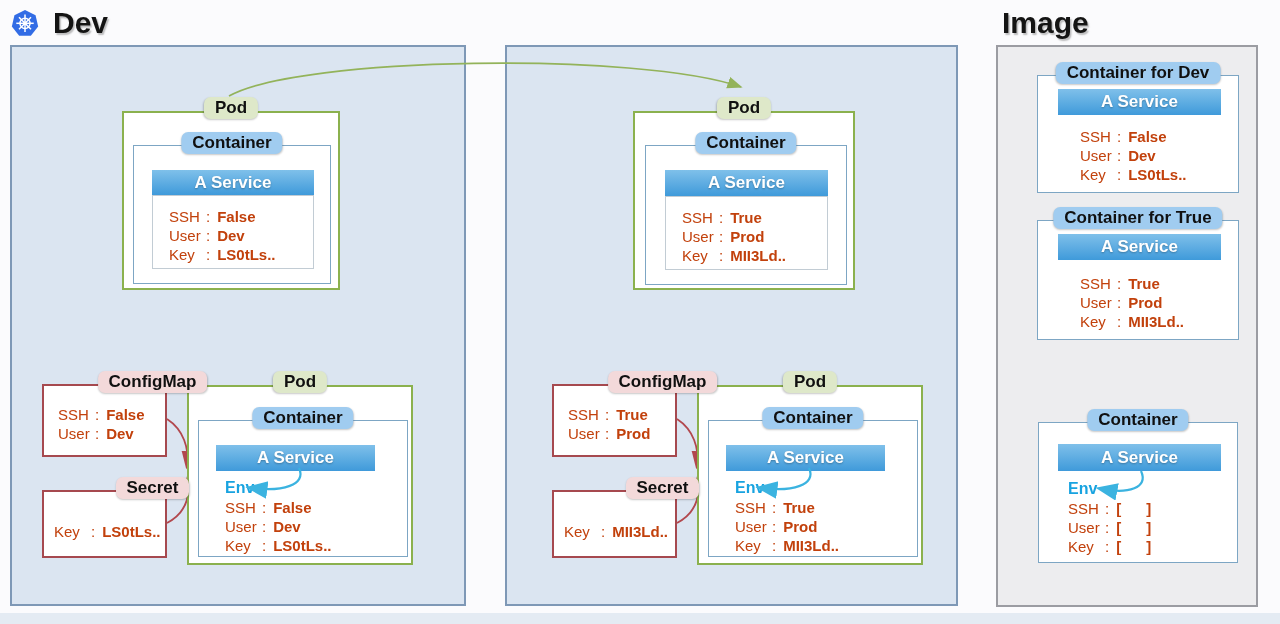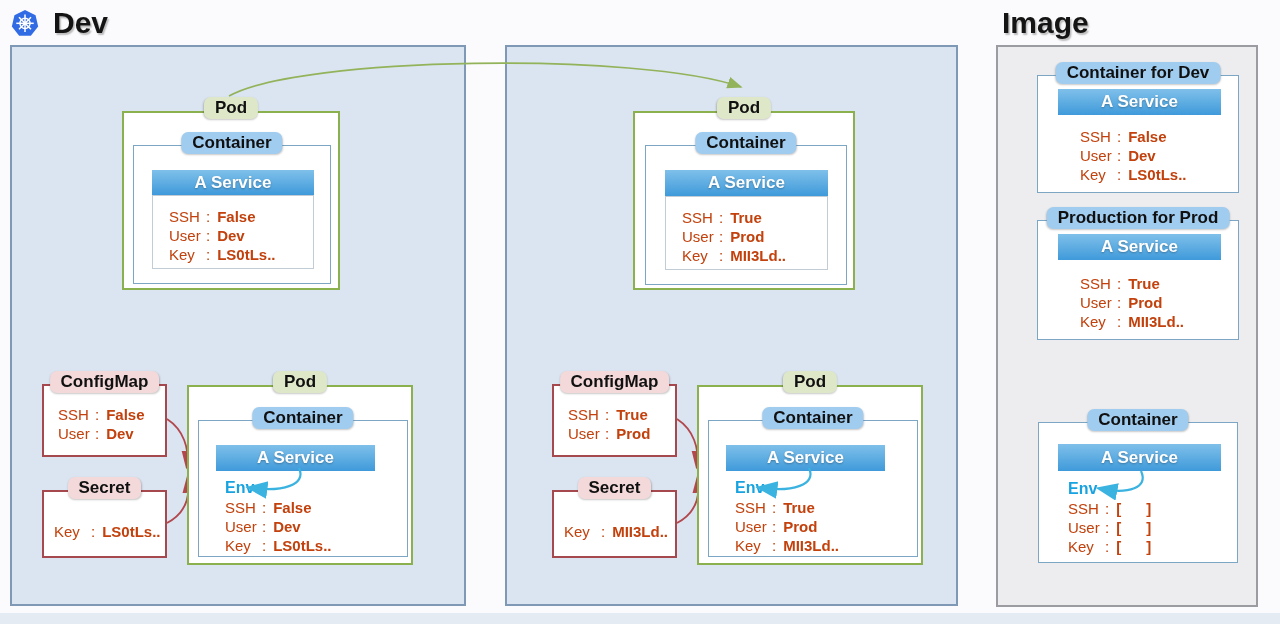--- a/index.html
+++ b/index.html
@@ -14,21 +14,21 @@
   .k8s{width:30px;height:30px;display:block;}
   .box{position:absolute;background:#fff;box-sizing:border-box;}
   .pod-box{border:2px solid var(--pod-border,#8bb14e);}
   .container-box{border:1.5px solid var(--container-border,#7da6c4);}
   .cm-box{border:2px solid var(--config-border,#a6494f);}
   .blabel{position:absolute;left:50%;transform:translateX(-50%);font-weight:700;font-size:17px;
           padding:1px 11px;border-radius:7px;white-space:nowrap;color:#101010;
           box-shadow:0 1px 2px rgba(0,0,0,.22);z-index:3;}
   .pod-lbl{top:-16px;background:var(--pod-label-bg,#dee8c9);}
   .cont-lbl{top:-14px;background:var(--container-label-bg,#a0ccf0);}
-  .cm-lbl{top:-15px;background:var(--config-label-bg,#f3d9da);}
+  .cm-lbl{top:-15px;background:var(--config-label-bg,#f3d9da);margin-left:48px;}
   .service{position:absolute;display:flex;align-items:center;justify-content:center;
            color:#fff;font-weight:700;font-size:17px;
            background:linear-gradient(180deg,var(--service-top,#7fc0ea) 0%,var(--service-bottom,#3f9ada) 100%);
            text-shadow:0 1px 2px rgba(0,0,0,.28);}
   .body-box{position:absolute;border:1px solid #c2ccd4;background:#fff;box-sizing:border-box;}
   .rows{position:absolute;}
   .kv{font-size:15px;line-height:19px;color:#c2410c;white-space:pre;}
   .kv .k{display:inline-block;width:37px;}
   .kv .c{padding-right:7px;}
   .kv .v{font-weight:700;}
@@ -178,21 +178,21 @@
       <div class="blabel cont-lbl">Container for Dev</div>
       <div class="service" style="left:20px;top:13px;width:163px;height:26px">A Service</div>
       <div class="rows" style="left:42px;top:51px">
         <div class="kv"><span class="k">SSH</span><span class="c">:</span><span class="v">False</span></div>
         <div class="kv"><span class="k">User</span><span class="c">:</span><span class="v">Dev</span></div>
         <div class="kv"><span class="k">Key</span><span class="c">:</span><span class="v">LS0tLs..</span></div>
       </div>
     </div>
 
     <div class="box container-box" style="left:1037px;top:220px;width:202px;height:120px">
-      <div class="blabel cont-lbl">Production for Prod</div>
+      <div class="blabel cont-lbl">Container for True</div>
       <div class="service" style="left:20px;top:13px;width:163px;height:26px">A Service</div>
       <div class="rows" style="left:42px;top:53px">
         <div class="kv"><span class="k">SSH</span><span class="c">:</span><span class="v">True</span></div>
         <div class="kv"><span class="k">User</span><span class="c">:</span><span class="v">Prod</span></div>
         <div class="kv"><span class="k">Key</span><span class="c">:</span><span class="v">MII3Ld..</span></div>
       </div>
     </div>
 
     <div class="box container-box" style="left:1038px;top:422px;width:200px;height:141px">
       <div class="blabel cont-lbl">Container</div>

